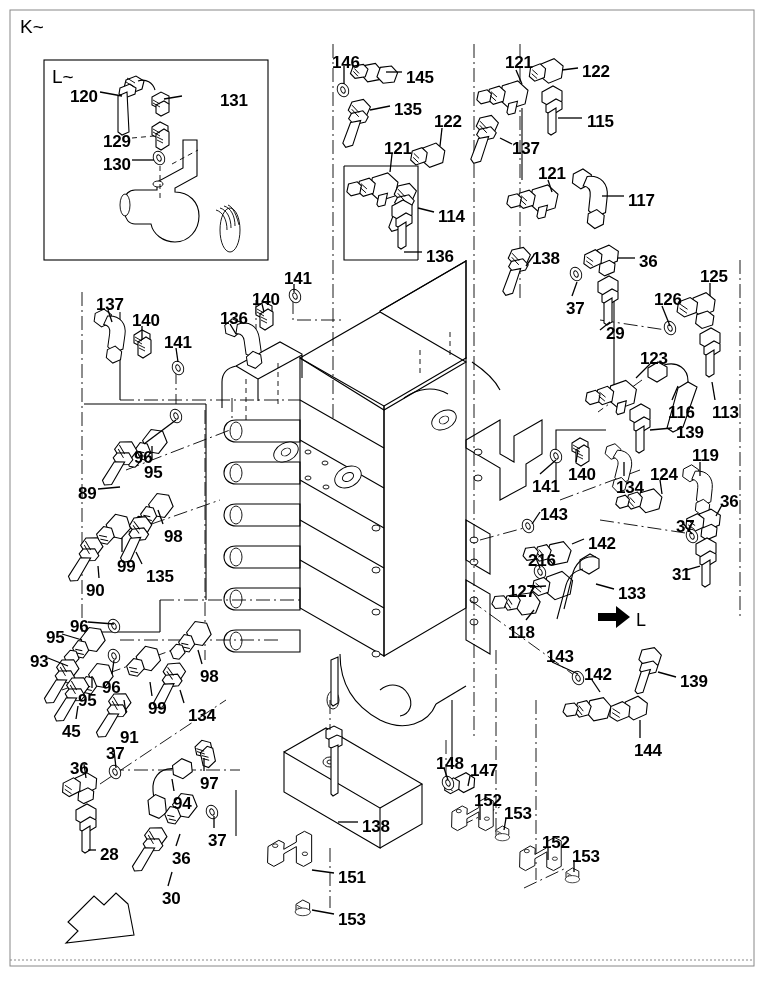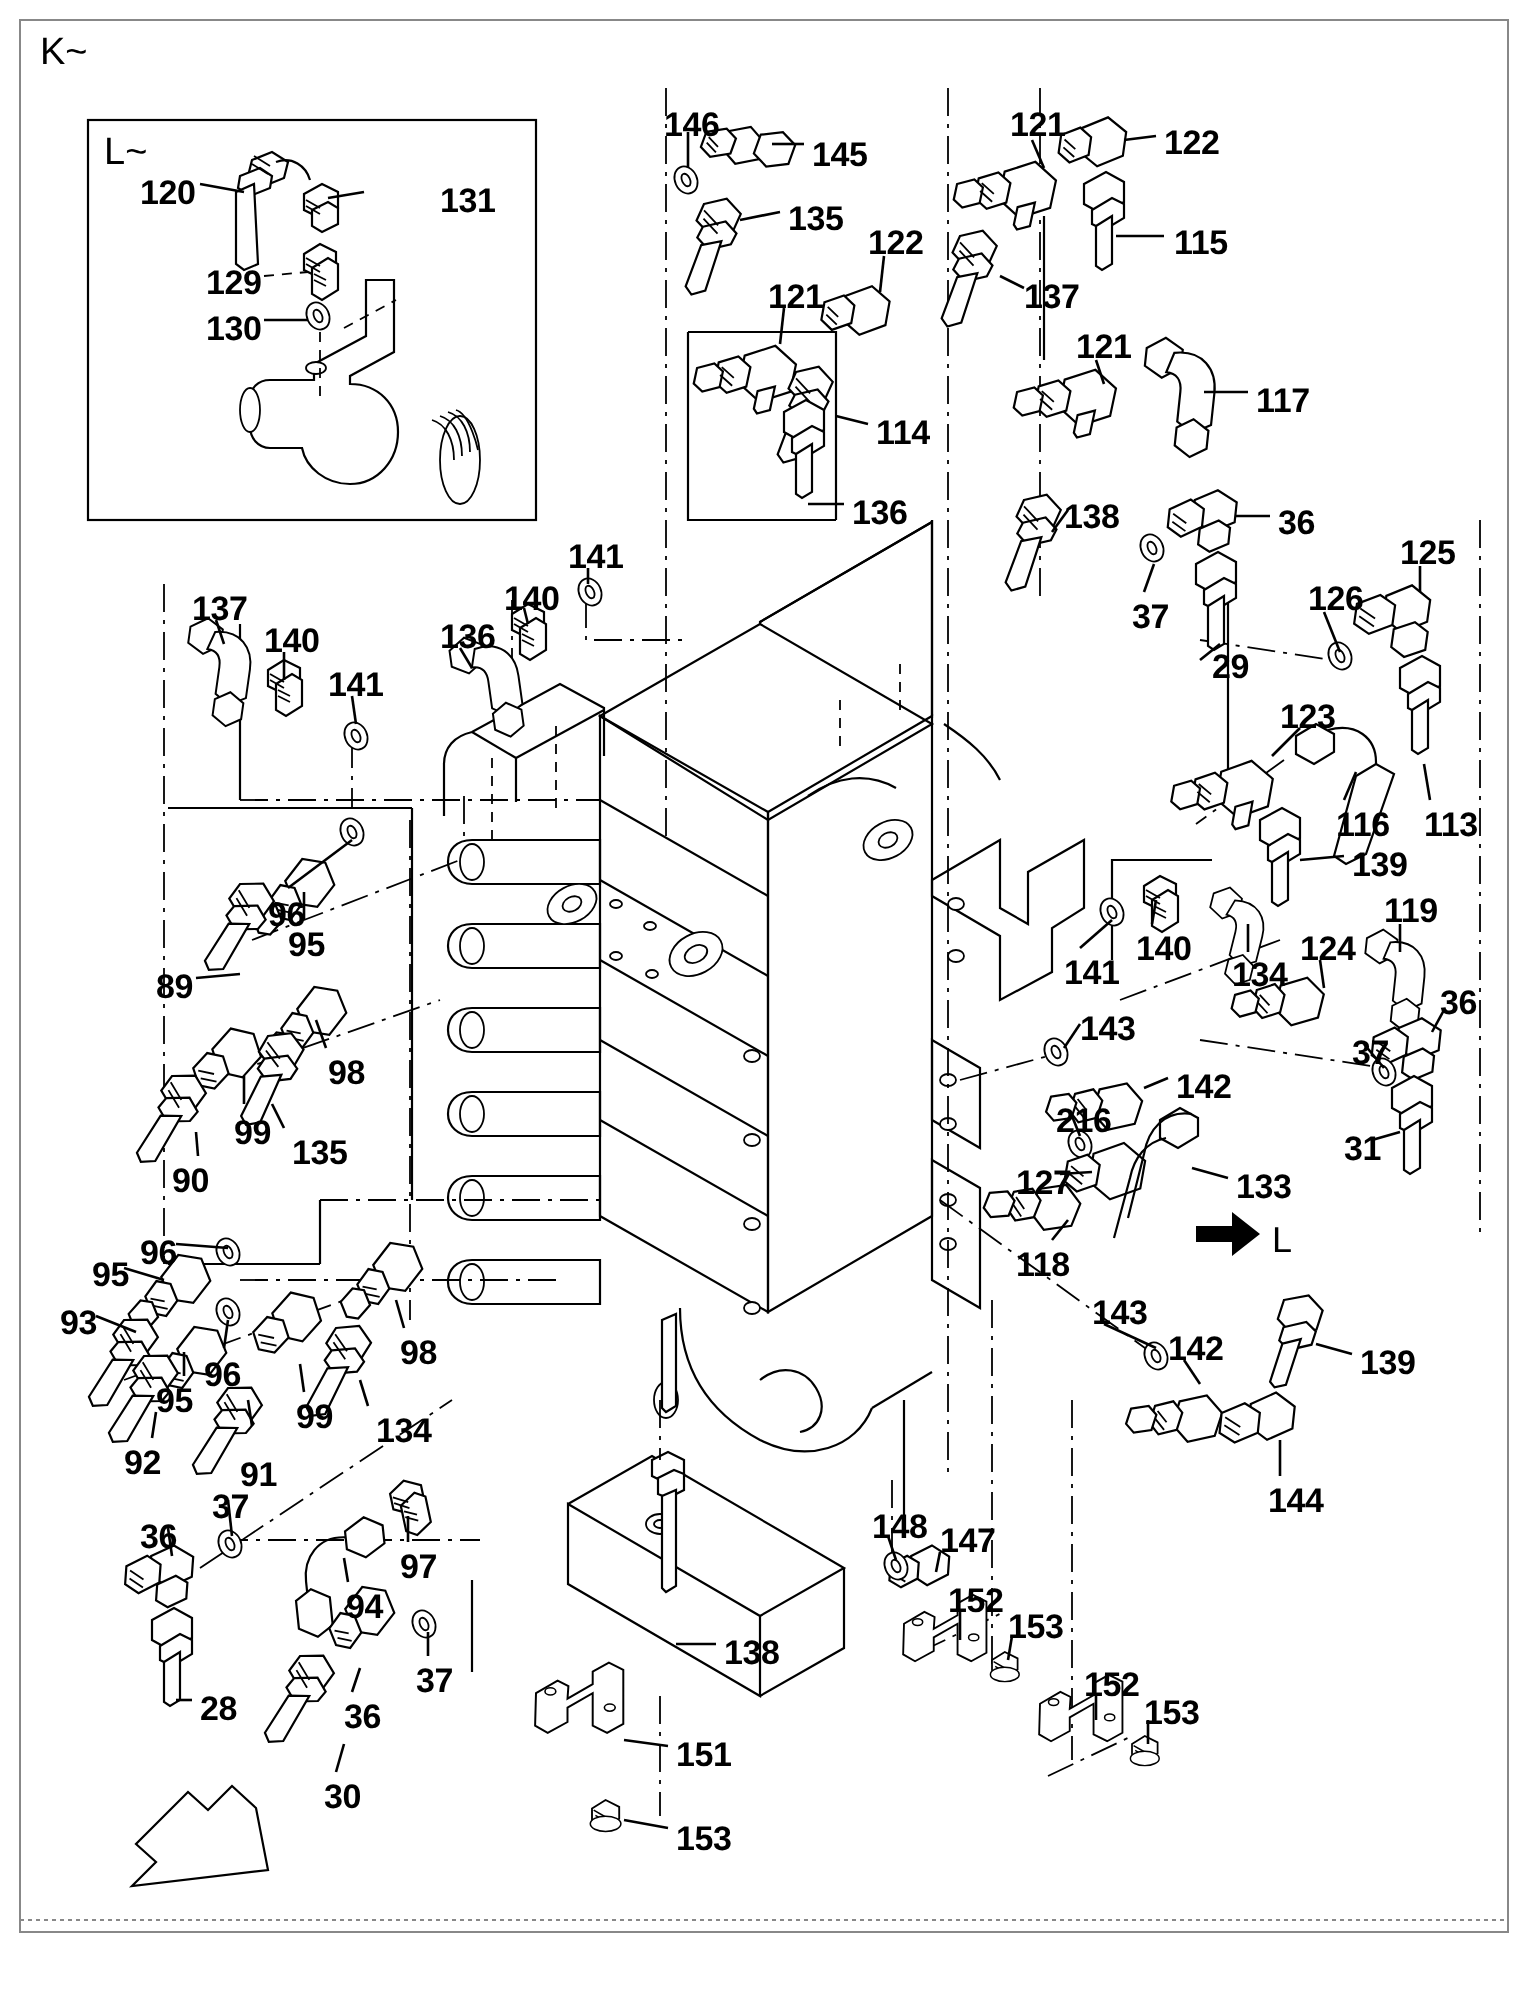--- a/index.html
+++ b/index.html
@@ -825,21 +825,21 @@
       <div class="lbl" style="left: 78px; top: 485px;">89</div>
       <div class="lbl" style="left: 164px; top: 528px;">98</div>
       <div class="lbl" style="left: 117px; top: 558px;">99</div>
       <div class="lbl" style="left: 146px; top: 568px;">135</div>
       <div class="lbl" style="left: 86px; top: 582px;">90</div>
       <div class="lbl" style="left: 70px; top: 618px;">96</div>
       <div class="lbl" style="left: 46px; top: 629px;">95</div>
       <div class="lbl" style="left: 30px; top: 653px;">93</div>
       <div class="lbl" style="left: 102px; top: 679px;">96</div>
       <div class="lbl" style="left: 78px; top: 692px;">95</div>
-      <div class="lbl" style="left: 62px; top: 723px;">92</div>
+      <div class="lbl" style="left: 62px; top: 723px;">45</div>
       <div class="lbl" style="left: 120px; top: 717px; margin-top: 12px;">91</div>
       <div class="lbl" style="left: 148px; top: 700px;">99</div>
       <div class="lbl" style="left: 200px; top: 668px;">98</div>
       <div class="lbl" style="left: 188px; top: 707px;">134</div>
       <div class="lbl" style="left: 106px; top: 745px;">37</div>
       <div class="lbl" style="left: 70px; top: 760px;">36</div>
       <div class="lbl" style="left: 173px; top: 795px;">94</div>
       <div class="lbl" style="left: 200px; top: 775px;">97</div>
       <div class="lbl" style="left: 208px; top: 832px;">37</div>
       <div class="lbl" style="left: 100px; top: 846px;">28</div>

